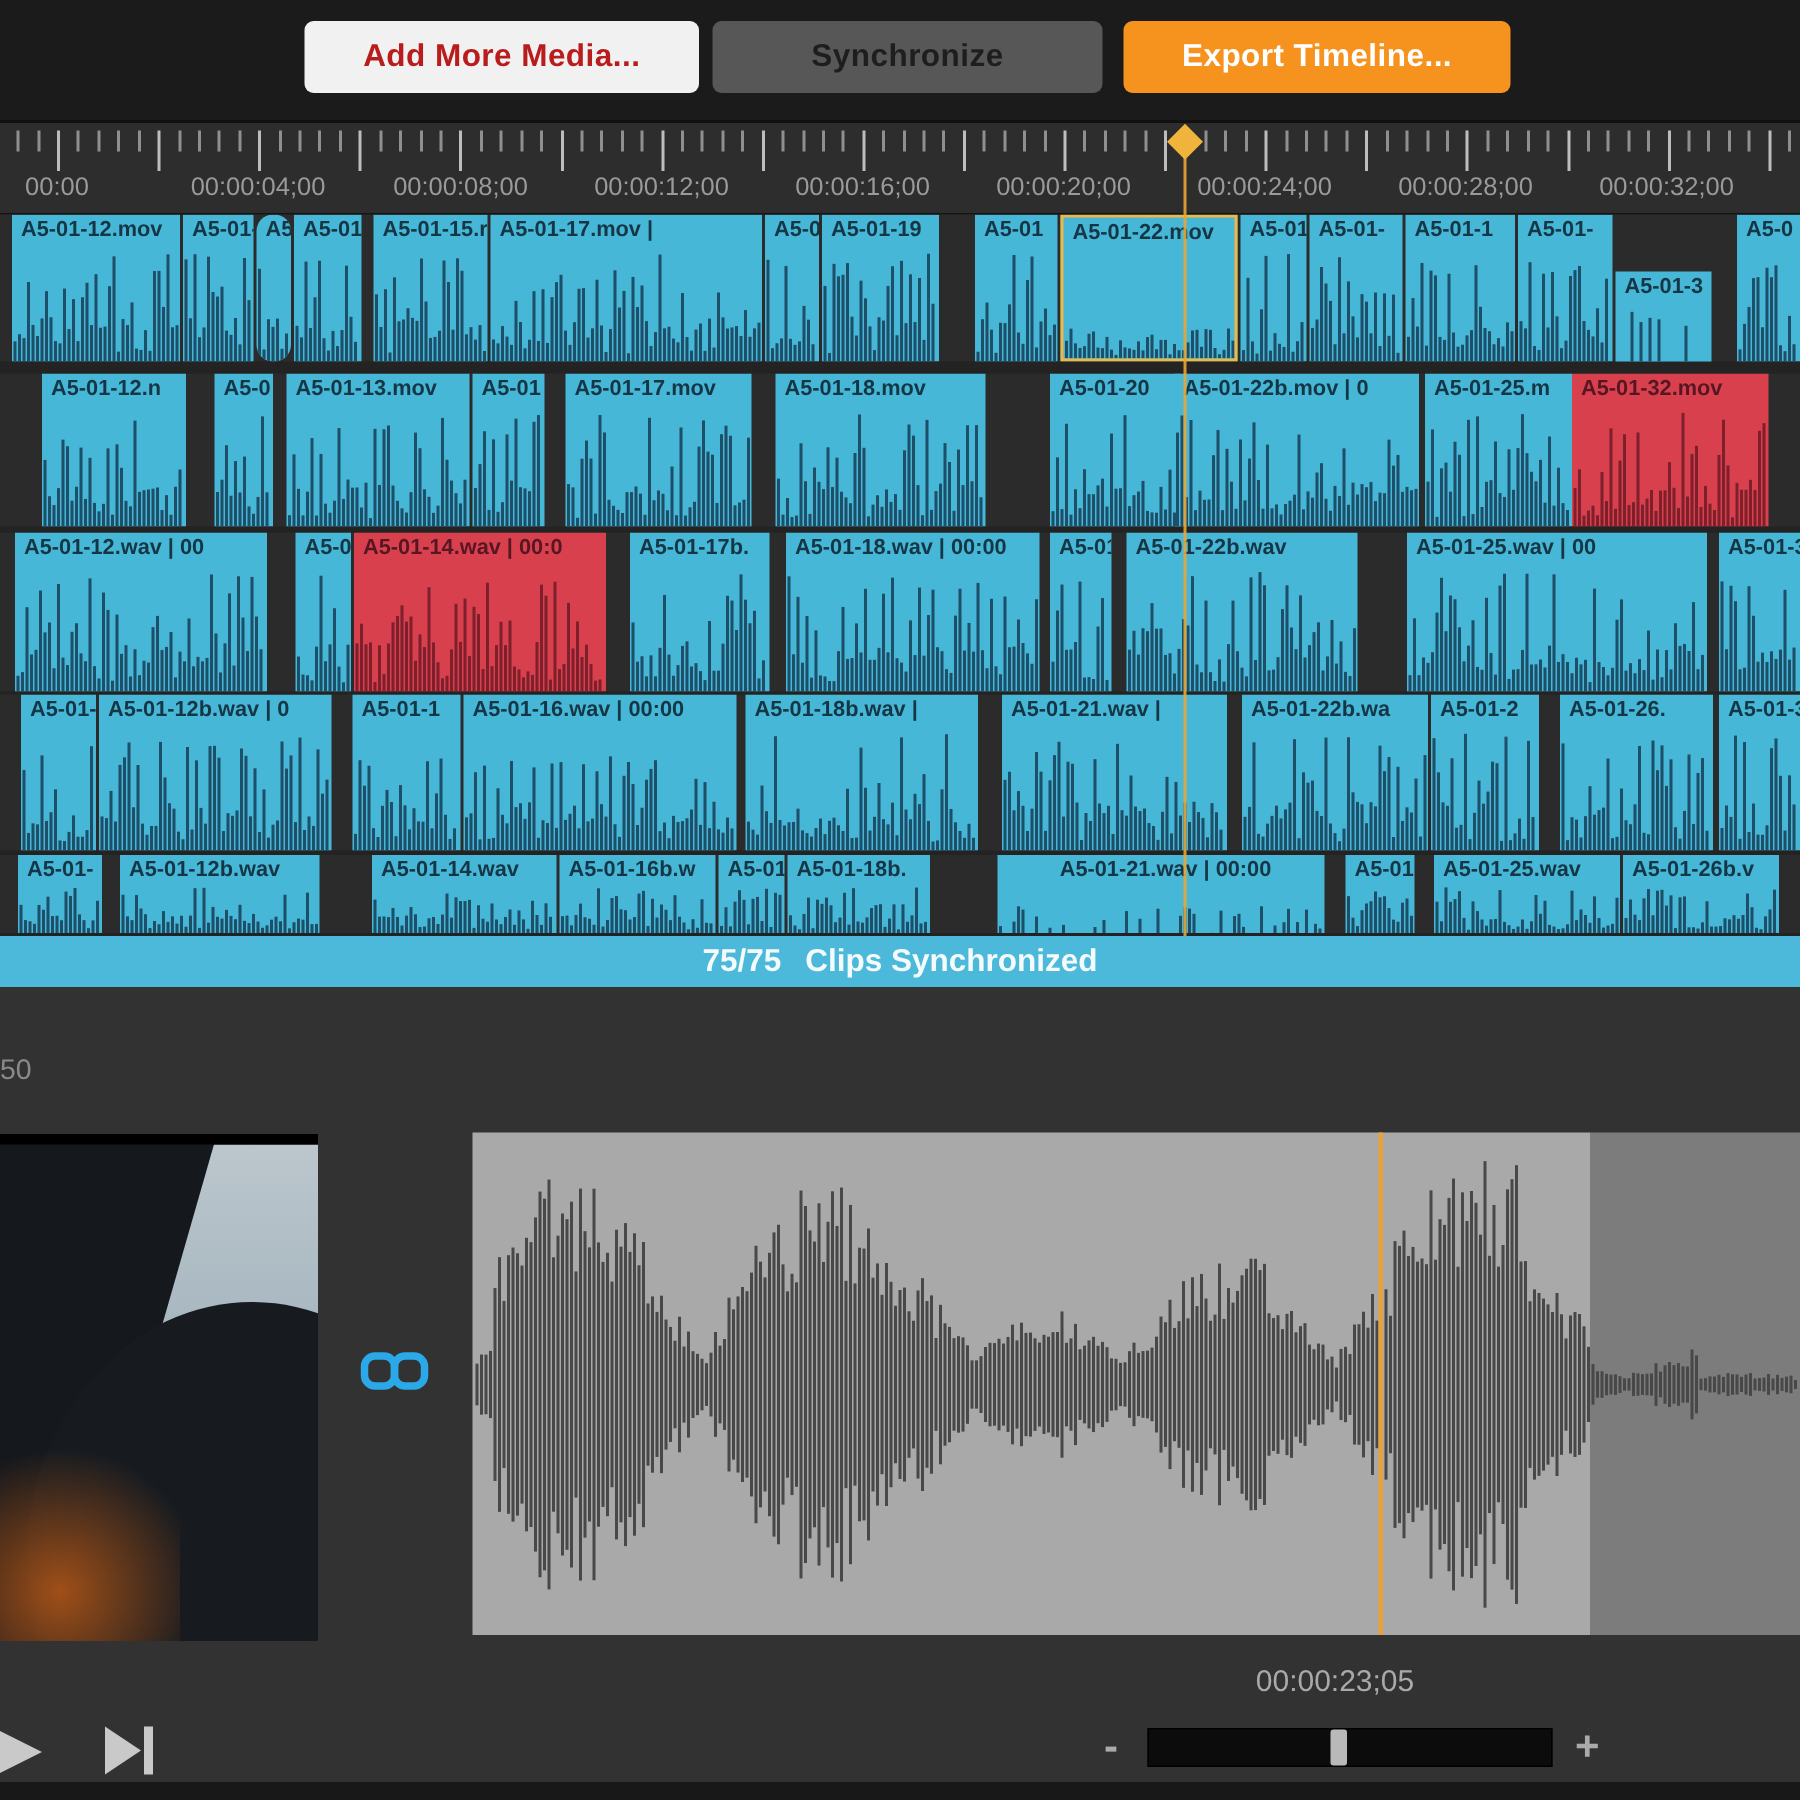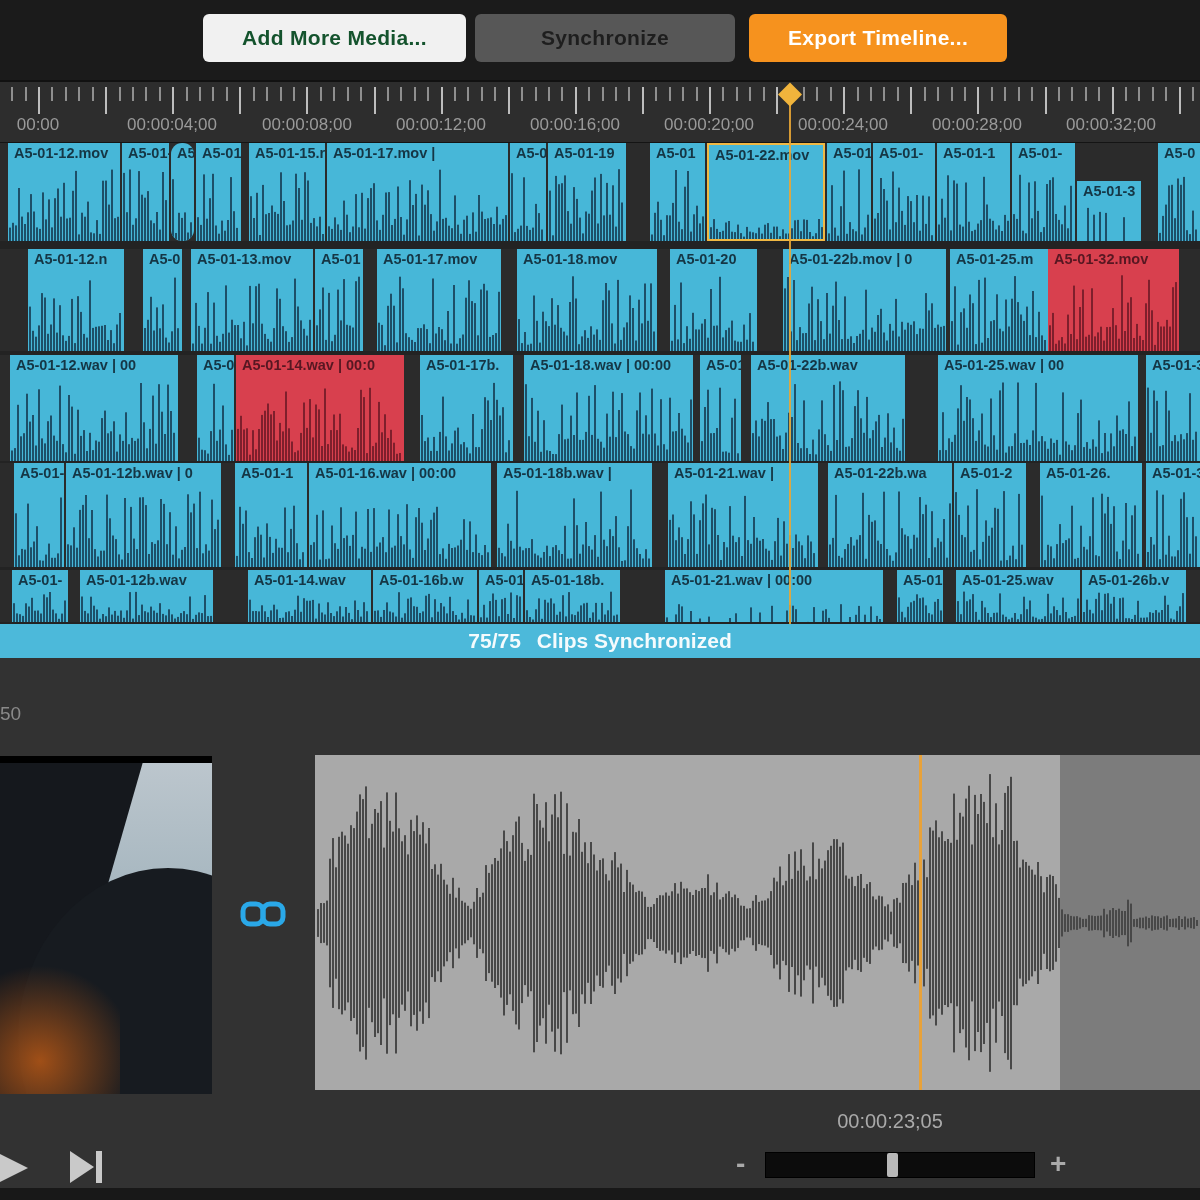--- a/index.html
+++ b/index.html
@@ -3,21 +3,21 @@
 <meta charset="utf-8">
 <style>
   html,body{margin:0;padding:0;background:#1b1b1b;}
   *{box-sizing:border-box;font-family:"Liberation Sans",sans-serif;}
   .app{position:relative;width:1200px;height:1200px;overflow:hidden;background:#323232;}
 
   
   .toolbar{position:absolute;left:0;top:0;width:1200px;height:80px;background:#1b1b1b;}
   .tb-btn{position:absolute;top:14px;height:48px;border:none;border-radius:6px;
           font-size:21px;font-weight:700;letter-spacing:.3px;cursor:pointer;}
-  .btn-add{left:203px;width:263px;background:#f1f1f1;color:#14532d;}
+  .btn-add{left:203px;width:263px;background:#f1f1f1;color:#b91c1c;}
   .btn-sync{left:475px;width:260px;background:#575757;color:#1e1e1e;}
   .btn-export{left:749px;width:258px;background:#f6921e;color:#ffffff;}
 
   
   .ruler{position:absolute;left:0;top:80px;width:1200px;height:63px;background:#2d2d2d;
          border-top:2px solid #111;border-bottom:1px solid #141414;}
   .tick{position:absolute;top:5px;width:2px;height:14px;background:#8f8f8f;}
   .tick.major{height:27px;background:#bdbdbd;}
   .ruler-label{position:absolute;top:33px;transform:translateX(-50%);
                color:#9a9a9a;font-size:17px;white-space:nowrap;}
@@ -852,21 +852,21 @@
             <rect x="115" y="37.0" width="2" height="43.0" fill="#1d4f68"></rect>
             <rect x="118" y="69.5" width="2" height="10.5" fill="#1d4f68"></rect>
             <rect x="121" y="28.7" width="2" height="51.3" fill="#1d4f68"></rect>
             <rect x="124" y="52.4" width="2" height="27.6" fill="#1d4f68"></rect>
             <rect x="127" y="12.5" width="2" height="67.5" fill="#1d4f68"></rect>
             <rect x="130" y="49.8" width="2" height="30.2" fill="#1d4f68"></rect>
             <rect x="133" y="12.4" width="2" height="67.6" fill="#1d4f68"></rect>
             <rect x="136" y="60.5" width="2" height="19.5" fill="#1d4f68"></rect>
           </svg>
         </div>
-        <div class="clip" style="left: 670px; width: 87px; height: 102px; background: rgb(71, 183, 216);">
+        <div class="clip" style="left: 700px; width: 87px; height: 102px; background: rgb(71, 183, 216);">
           <div class="clip-label">A5-01-20</div>
           <svg class="clip-wave" width="87" height="80" viewBox="0 0 87 80">
             <rect x="1" y="69.8" width="2" height="10.2" fill="#1d4f68"></rect>
             <rect x="4" y="33.9" width="2" height="46.1" fill="#1d4f68"></rect>
             <rect x="7" y="68.4" width="2" height="11.6" fill="#1d4f68"></rect>
             <rect x="10" y="11.5" width="2" height="68.5" fill="#1d4f68"></rect>
             <rect x="13" y="72.1" width="2" height="7.9" fill="#1d4f68"></rect>
             <rect x="16" y="55.2" width="2" height="24.8" fill="#1d4f68"></rect>
             <rect x="19" y="67.8" width="2" height="12.2" fill="#1d4f68"></rect>
             <rect x="22" y="41.8" width="2" height="38.2" fill="#1d4f68"></rect>
@@ -2060,21 +2060,21 @@
             <rect x="70" y="12.9" width="2" height="19.1" fill="#1d4f68"></rect>
             <rect x="73" y="29.6" width="2" height="2.4" fill="#1d4f68"></rect>
             <rect x="76" y="12.9" width="2" height="19.1" fill="#1d4f68"></rect>
             <rect x="79" y="24.5" width="2" height="7.5" fill="#1d4f68"></rect>
             <rect x="82" y="20.3" width="2" height="11.7" fill="#1d4f68"></rect>
             <rect x="85" y="1.7" width="2" height="30.3" fill="#1d4f68"></rect>
             <rect x="88" y="25.6" width="2" height="6.4" fill="#1d4f68"></rect>
             <rect x="91" y="24.6" width="2" height="7.4" fill="#1d4f68"></rect>
           </svg>
         </div>
-        <div class="clip" style="left: 665px; width: 218px; height: 64px; background: rgb(71, 183, 216);">
+        <div class="clip" style="left: 665px; width: 218px; height: 64px; background: rgb(71, 183, 216); text-align: center;">
           <div class="clip-label">A5-01-21.wav  |  00:00</div>
           <svg class="clip-wave" width="218" height="32" viewBox="0 0 218 32">
             <rect x="1" y="15.4" width="2" height="16.6" fill="#1d4f68"></rect>
             <rect x="4" y="20.3" width="2" height="11.7" fill="#1d4f68"></rect>
             <rect x="7" y="22.1" width="2" height="9.9" fill="#1d4f68"></rect>
             <rect x="10" y="12.4" width="2" height="19.6" fill="#1d4f68"></rect>
             <rect x="13" y="2.2" width="2" height="29.8" fill="#1d4f68"></rect>
             <rect x="16" y="4.4" width="2" height="27.6" fill="#1d4f68"></rect>
             <rect x="19" y="21.8" width="2" height="10.2" fill="#1d4f68"></rect>
             <rect x="22" y="26.0" width="2" height="6.0" fill="#1d4f68"></rect>

